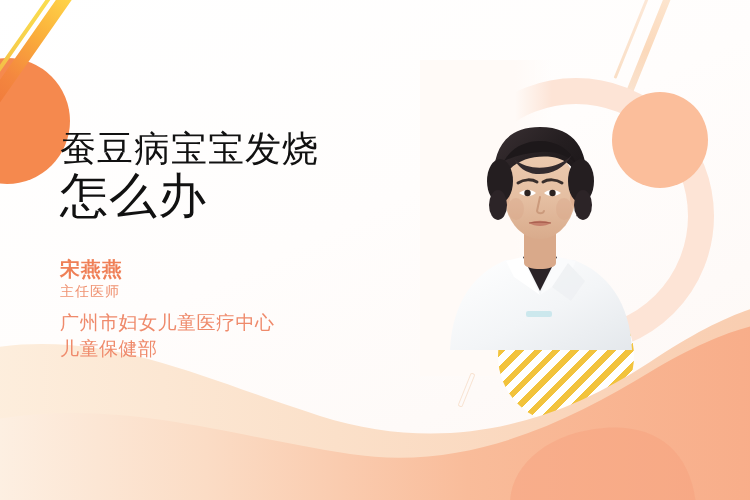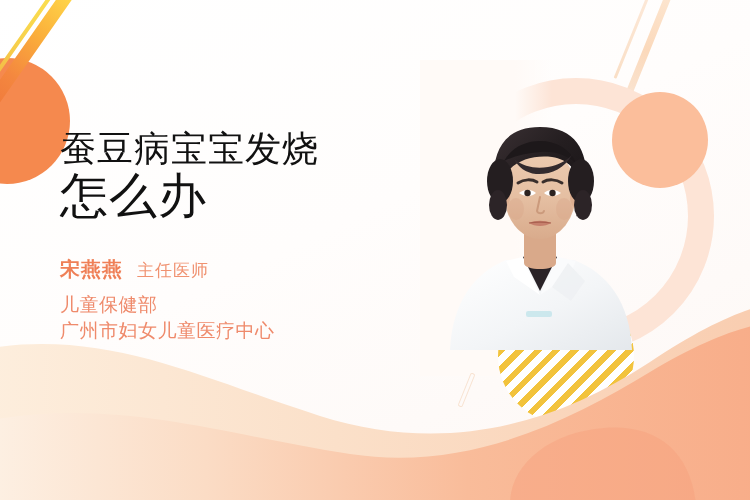--- a/index.html
+++ b/index.html
@@ -182,30 +182,30 @@
     line-height: 48px;
     font-weight: 400;
     color: #111111;
     letter-spacing: 1px;
     white-space: nowrap;
   }
   .credit {
     margin-top: 36px;
     display: flex;
     align-items: baseline;
-    gap: 14px;
+    flex-direction: column;
   }
   .credit-name {
     font-size: 20px;
     font-weight: 700;
     color: #ef7f56;
     letter-spacing: 1px;
   }
   .credit-role {
-    font-size: 17px;
+    font-size: 14px;
     font-weight: 400;
     color: #f09271;
     letter-spacing: 1px;
   }
   .affiliation {
     margin-top: 9px;
     font-size: 19px;
     line-height: 26px;
     font-weight: 400;
     color: #ef8a6b;
@@ -332,18 +332,18 @@
   <div class="text-block">
     <div class="title-1">蚕豆病宝宝发烧</div>
     <div class="title-2">怎么办</div>
 
     <div class="credit">
       <span class="credit-name">宋燕燕</span>
       <span class="credit-role">主任医师</span>
     </div>
 
     <div class="affiliation">
+      <div>广州市妇女儿童医疗中心</div>
       <div>儿童保健部</div>
-      <div>广州市妇女儿童医疗中心</div>
     </div>
   </div>
 
 </div>
 
 </body></html>

